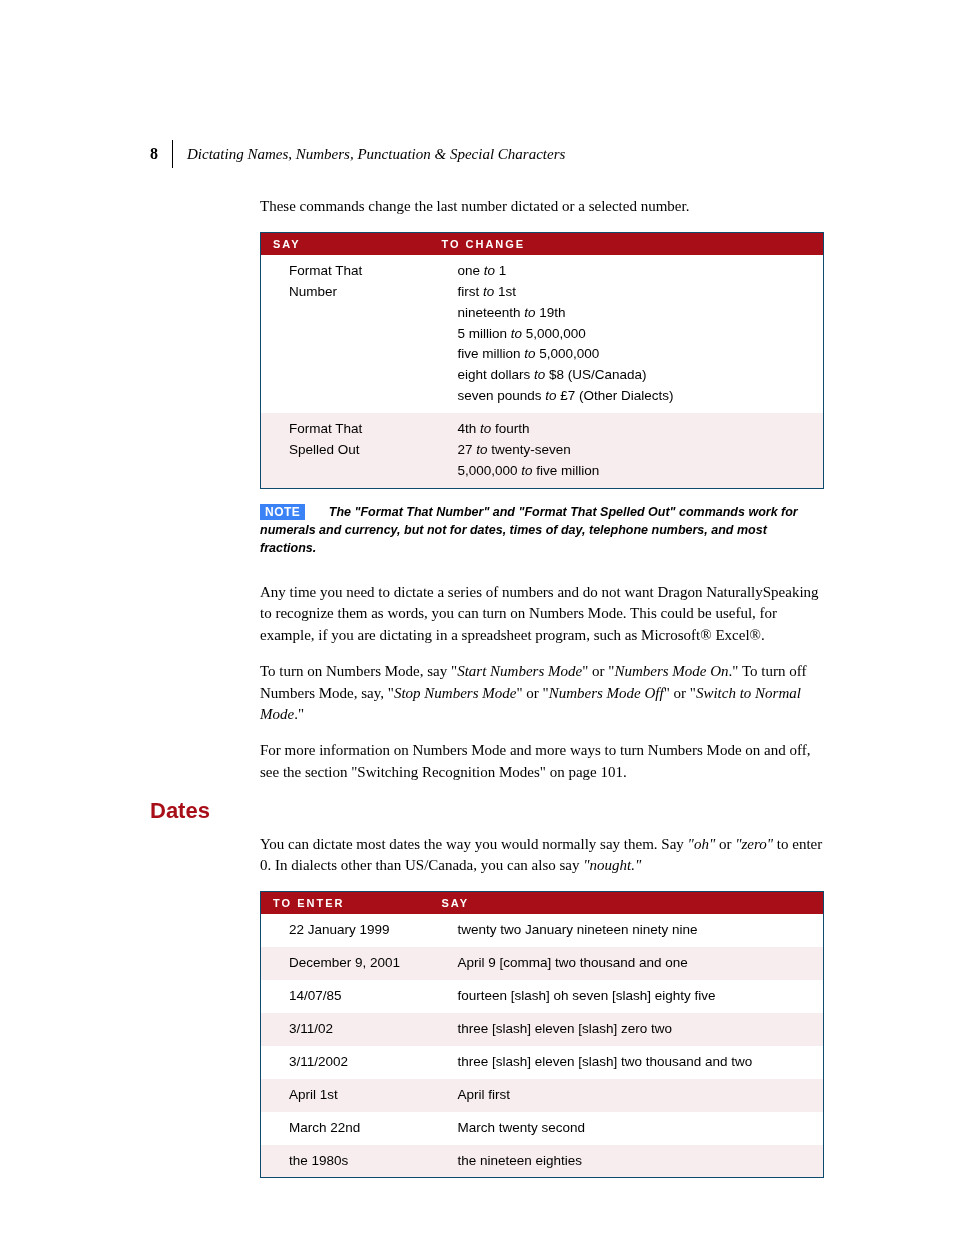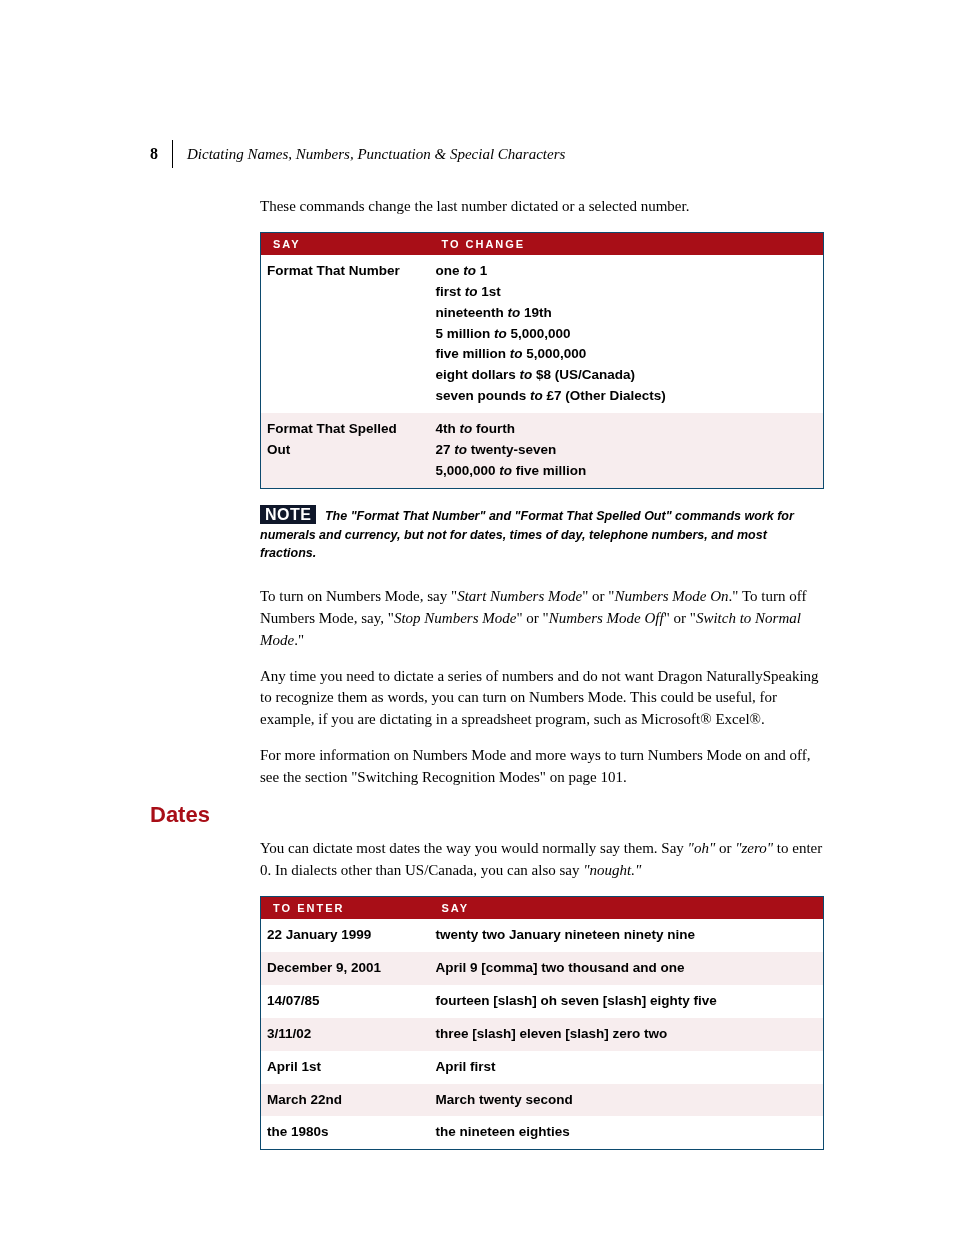--- a/index.html
+++ b/index.html
@@ -56,44 +56,43 @@
     background: #a80e17;
     color: #fff;
     text-align: left;
     font-size: 11px;
     letter-spacing: 2px;
     text-transform: uppercase;
     font-weight: bold;
     padding: 5px 12px;
   }
   .cmd-table td {
-    padding: 6px 6px;
+    padding: 6px 28px;
     vertical-align: top;
     line-height: 1.55;
-    font-weight: bold;
   }
   .cmd-table tbody tr:nth-child(odd) td { background: #fff; }
   .cmd-table tbody tr:nth-child(even) td { background: #f7edee; }
   .cmd-table .col-a { width: 30%; }
   .note-block {
     font-family: 'Segoe UI', 'Helvetica Neue', Arial, sans-serif;
     font-style: italic;
     font-weight: bold;
     font-size: 12.5px;
     line-height: 1.45;
     margin: 8px 0 24px 0;
   }
   .note-label {
-    background: #0f172a;
+    background: #3b82f6;
     color: #fff;
     font-style: normal;
     font-weight: bold;
     padding: 1px 5px;
-    margin-right: 5px;
-    font-size: 16px;
+    margin-right: 20px;
+    font-size: 12px;
     letter-spacing: 0.5px;
   }
   .section-heading {
     font-family: 'Segoe UI', 'Helvetica Neue', Arial, sans-serif;
     color: #a80e17;
     font-weight: 600;
     font-size: 22px;
     margin: 14px 0 10px 0;
   }
   .em { font-style: italic; }
@@ -145,25 +144,25 @@
     </table>
 
     <div class="note-block">
       <span class="note-label">NOTE</span>
       <span>The "Format That Number" and "Format That Spelled Out" commands work for numerals and currency, but not for dates, times of day, telephone numbers, and most fractions.</span>
     </div>
   </div>
 
 
   <div class="body-block">
+    <p class="body-text">Any time you need to dictate a series of numbers and do not want Dragon NaturallySpeaking to recognize them as words, you can turn on Numbers Mode. This could be useful, for example, if you are dictating in a spreadsheet program, such as Microsoft® Excel®.</p>
+
     <p class="body-text">
       <span>To turn on Numbers Mode, say "</span><span class="em">Start Numbers Mode</span><span>" or "</span><span class="em">Numbers Mode On</span><span>." To turn off Numbers Mode, say, "</span><span class="em">Stop Numbers Mode</span><span>" or "</span><span class="em">Numbers Mode Off</span><span>" or "</span><span class="em">Switch to Normal Mode</span><span>."</span>
     </p>
-
-    <p class="body-text">Any time you need to dictate a series of numbers and do not want Dragon NaturallySpeaking to recognize them as words, you can turn on Numbers Mode. This could be useful, for example, if you are dictating in a spreadsheet program, such as Microsoft® Excel®.</p>
 
     <p class="body-text">For more information on Numbers Mode and more ways to turn Numbers Mode on and off, see the section "Switching Recognition Modes" on page 101.</p>
   </div>
 
   <h2 class="section-heading">Dates</h2>
 
   <div class="body-block">
     <p class="body-text">
       <span>You can dictate most dates the way you would normally say them. Say </span><span class="em">"oh"</span><span> or </span><span class="em">"zero"</span><span> to enter 0. In dialects other than US/Canada, you can also say </span><span class="em">"nought."</span>
     </p>
@@ -186,20 +185,24 @@
           </tr>
           <tr>
             <td class="col-a">14/07/85</td>
             <td>fourteen [slash] oh seven [slash] eighty five</td>
           </tr>
           <tr>
             <td class="col-a">3/11/02</td>
             <td>three [slash] eleven [slash] zero two</td>
           </tr>
           <tr>
+            <td class="col-a">3/11/2002</td>
+            <td>three [slash] eleven [slash] two thousand and two</td>
+          </tr>
+          <tr>
             <td class="col-a">April 1st</td>
             <td>April first</td>
           </tr>
           <tr>
             <td class="col-a">March 22nd</td>
             <td>March twenty second</td>
           </tr>
           <tr>
             <td class="col-a">the 1980s</td>
             <td>the nineteen eighties</td>

